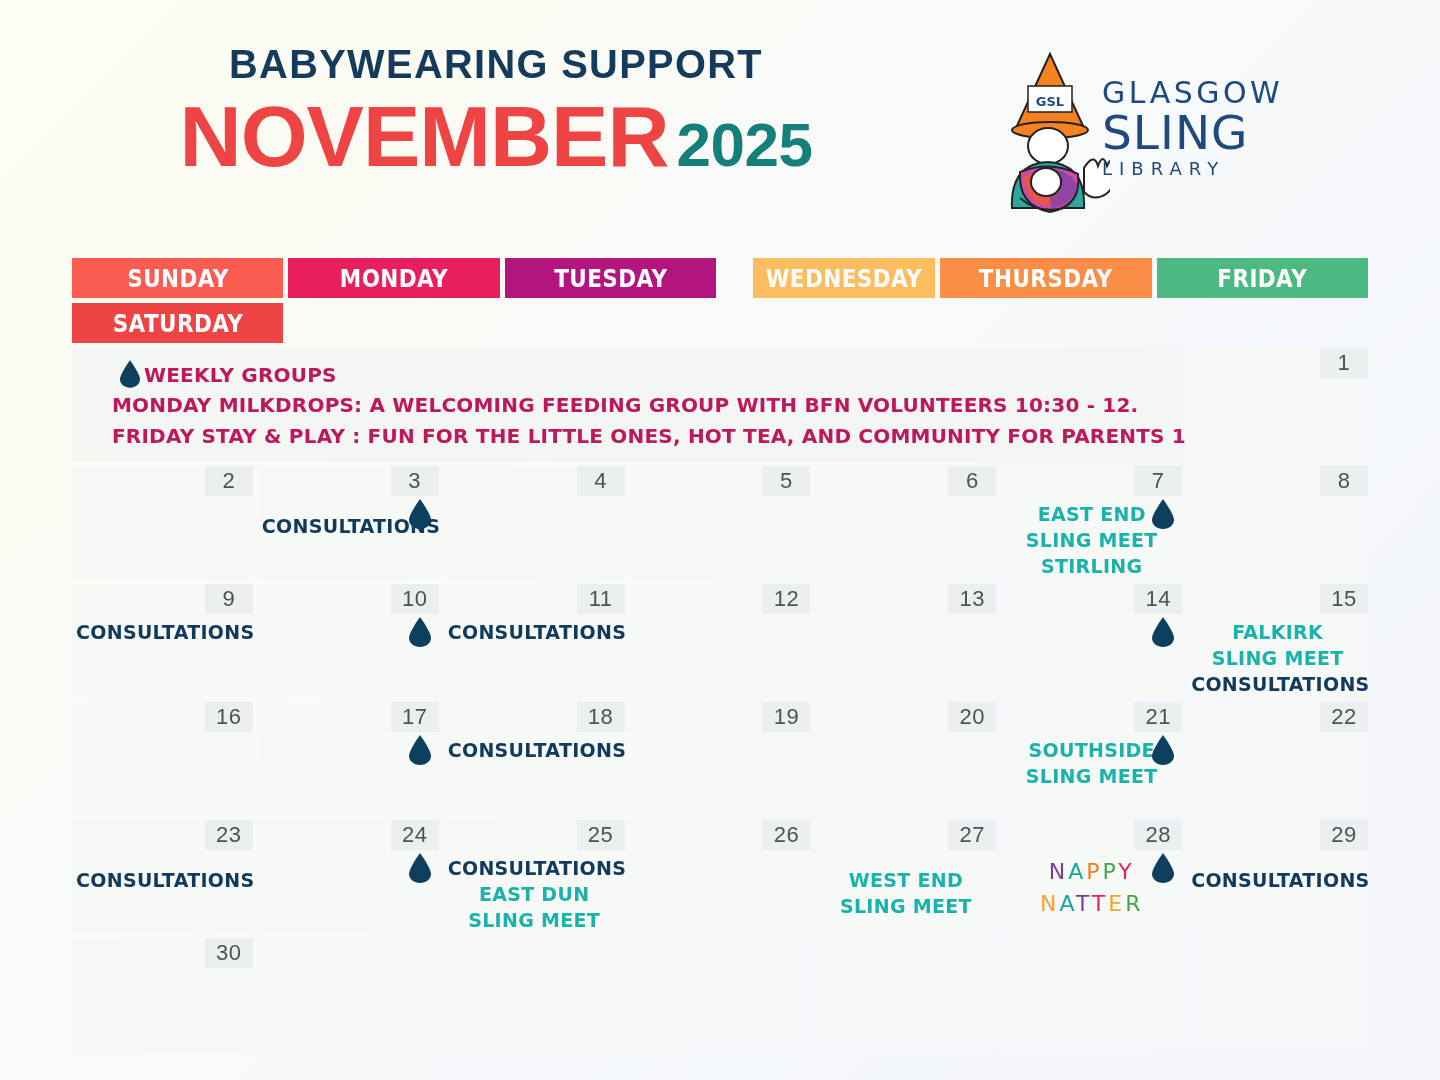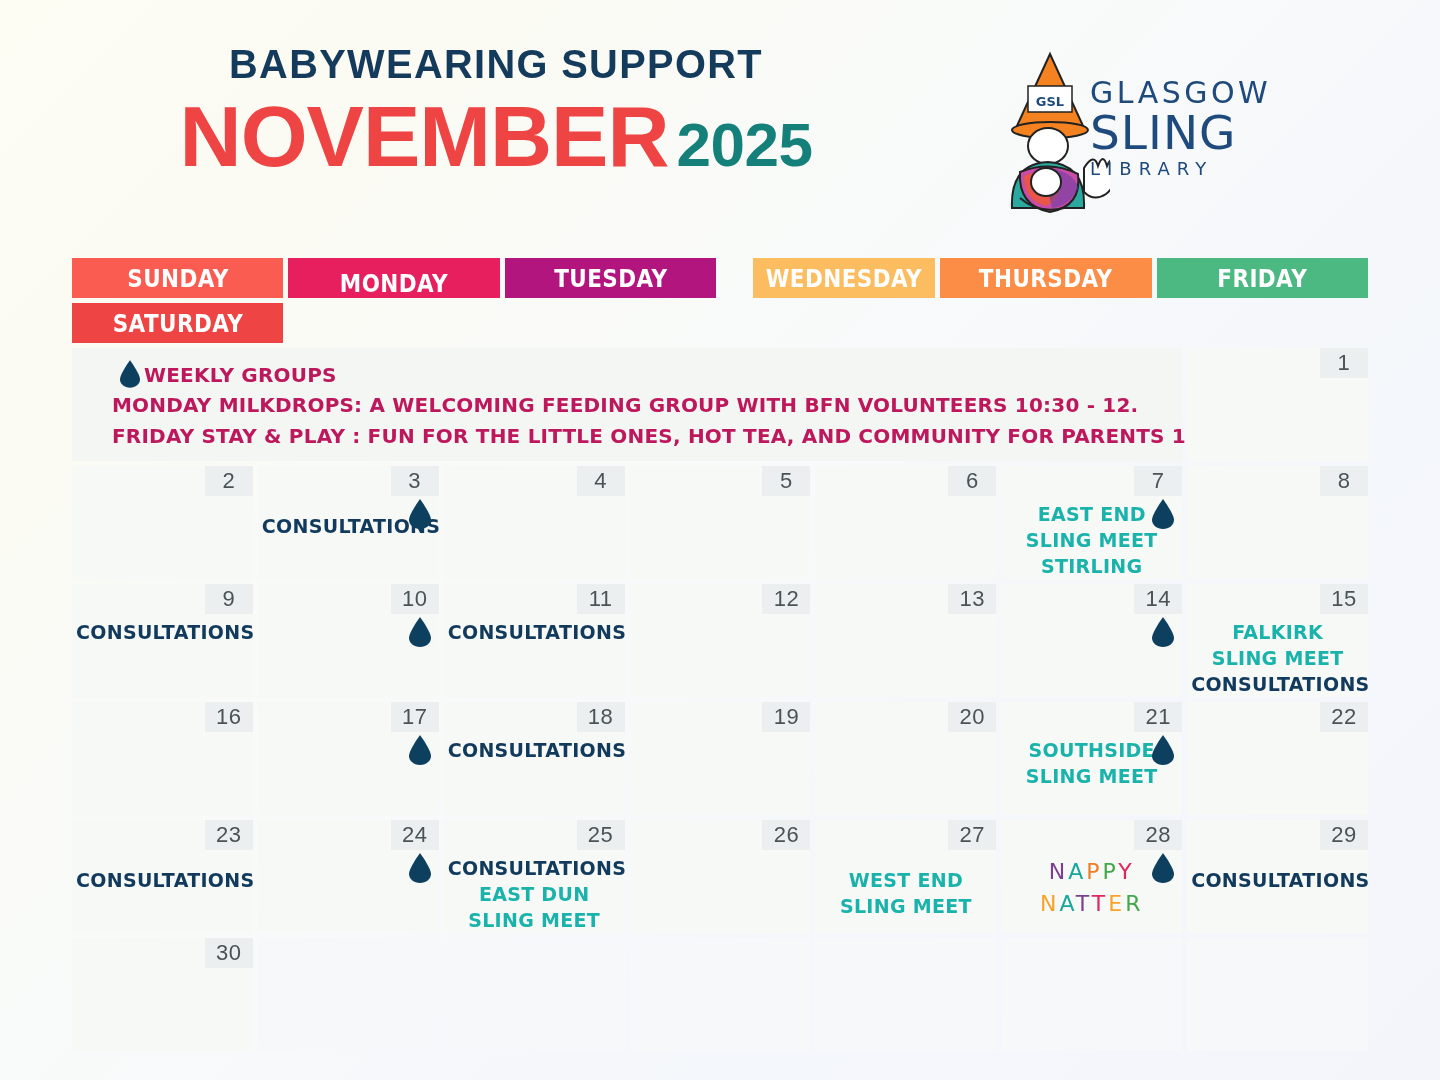--- a/index.html
+++ b/index.html
@@ -75,21 +75,21 @@
   }
   .logo-mark {
     position: absolute;
     left: 0;
     top: 8px;
     width: 120px;
     height: 170px;
   }
   .logo-type {
     position: absolute;
-    left: 100px;
+    left: 112px;
     top: 38px;
     width: 190px;
     text-align: left;
     color: #1f4a7d;
   }
   .logo-l1 {
     font-family: "DejaVu Sans", sans-serif;
     font-size: 30px;
     letter-spacing: 3.5px;
     line-height: 1;
@@ -277,21 +277,21 @@
       <div class="logo-l3">LIBRARY</div>
     </div>
   </div>
 </div>
 
 <div class="calendar">
   <div class="dow-row" id="dow-row">
       <div class="dow" style="background: rgb(250, 92, 82);">
         <span>SUNDAY</span>
       </div>
-      <div class="dow" style="background: rgb(232, 31, 94); align-items: flex-end;">
+      <div class="dow" style="background: rgb(232, 31, 94);">
         <span>MONDAY</span>
       </div>
       <div class="dow" style="background: rgb(179, 21, 126);">
         <span>TUESDAY</span>
       </div>
       <div class="dow" style="background: rgb(251, 189, 95); margin-left: 32px;">
         <span>WEDNESDAY</span>
       </div>
       <div class="dow" style="background: rgb(251, 141, 71);">
         <span>THURSDAY</span>

